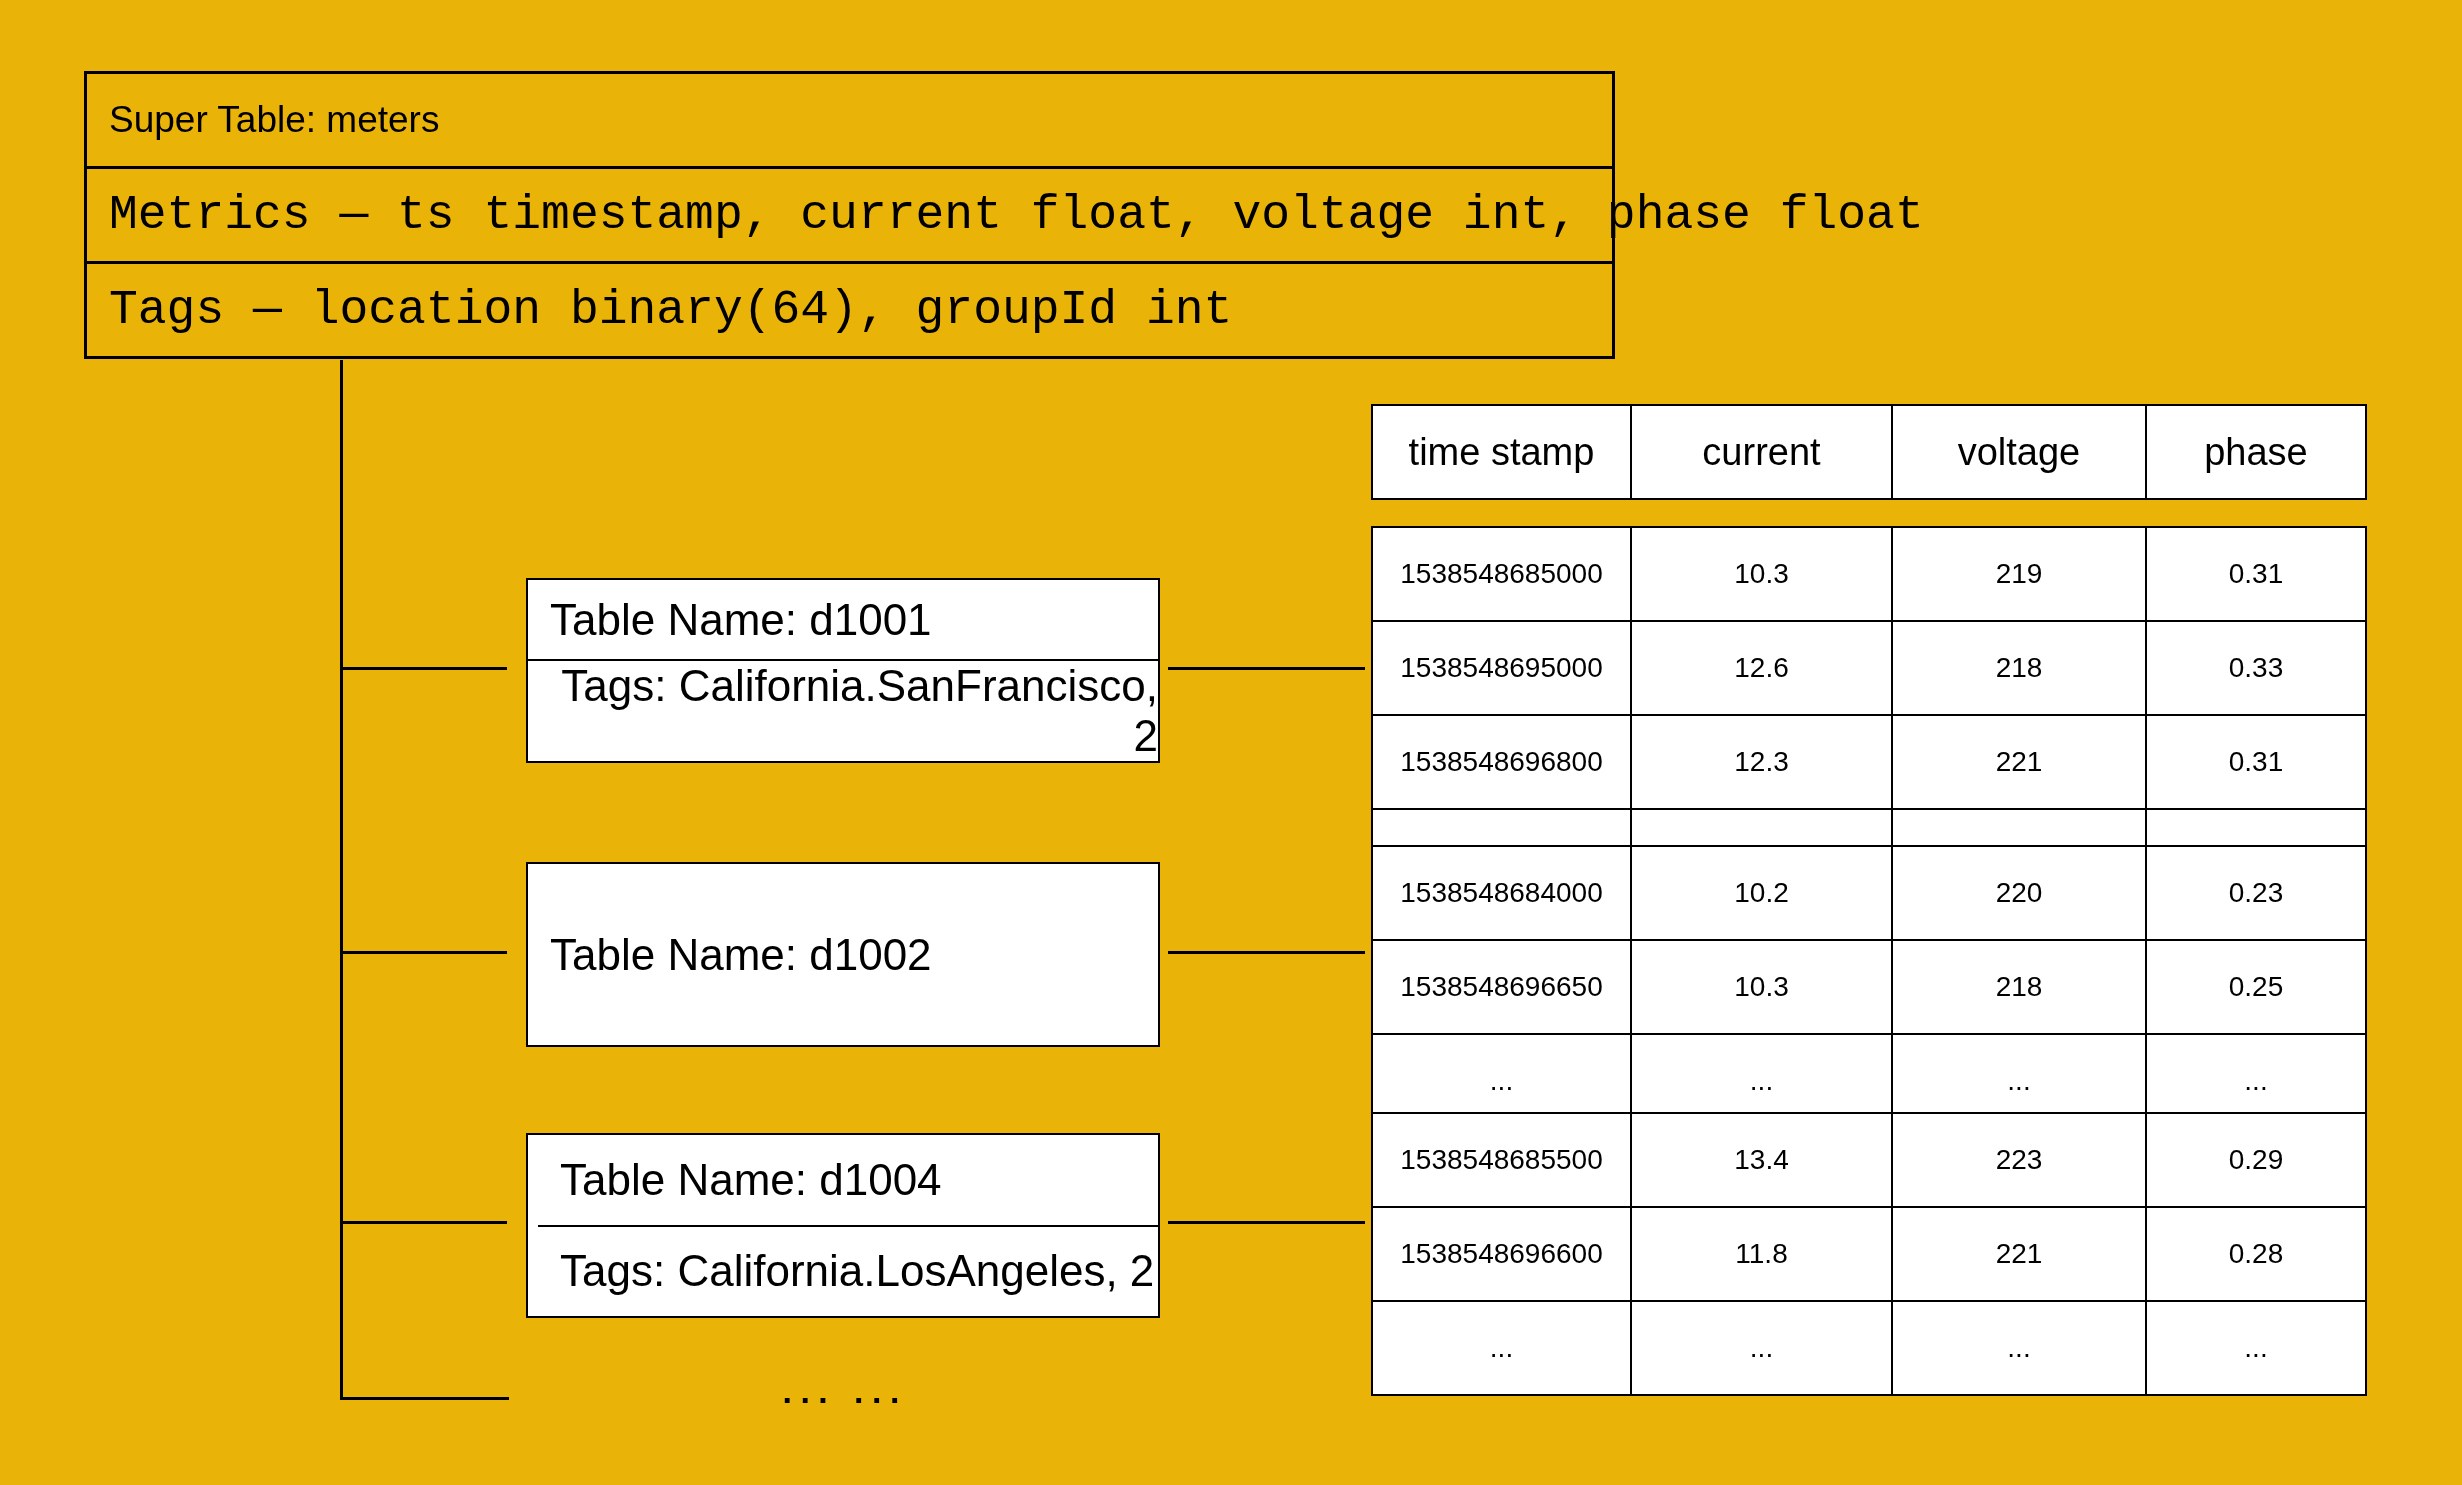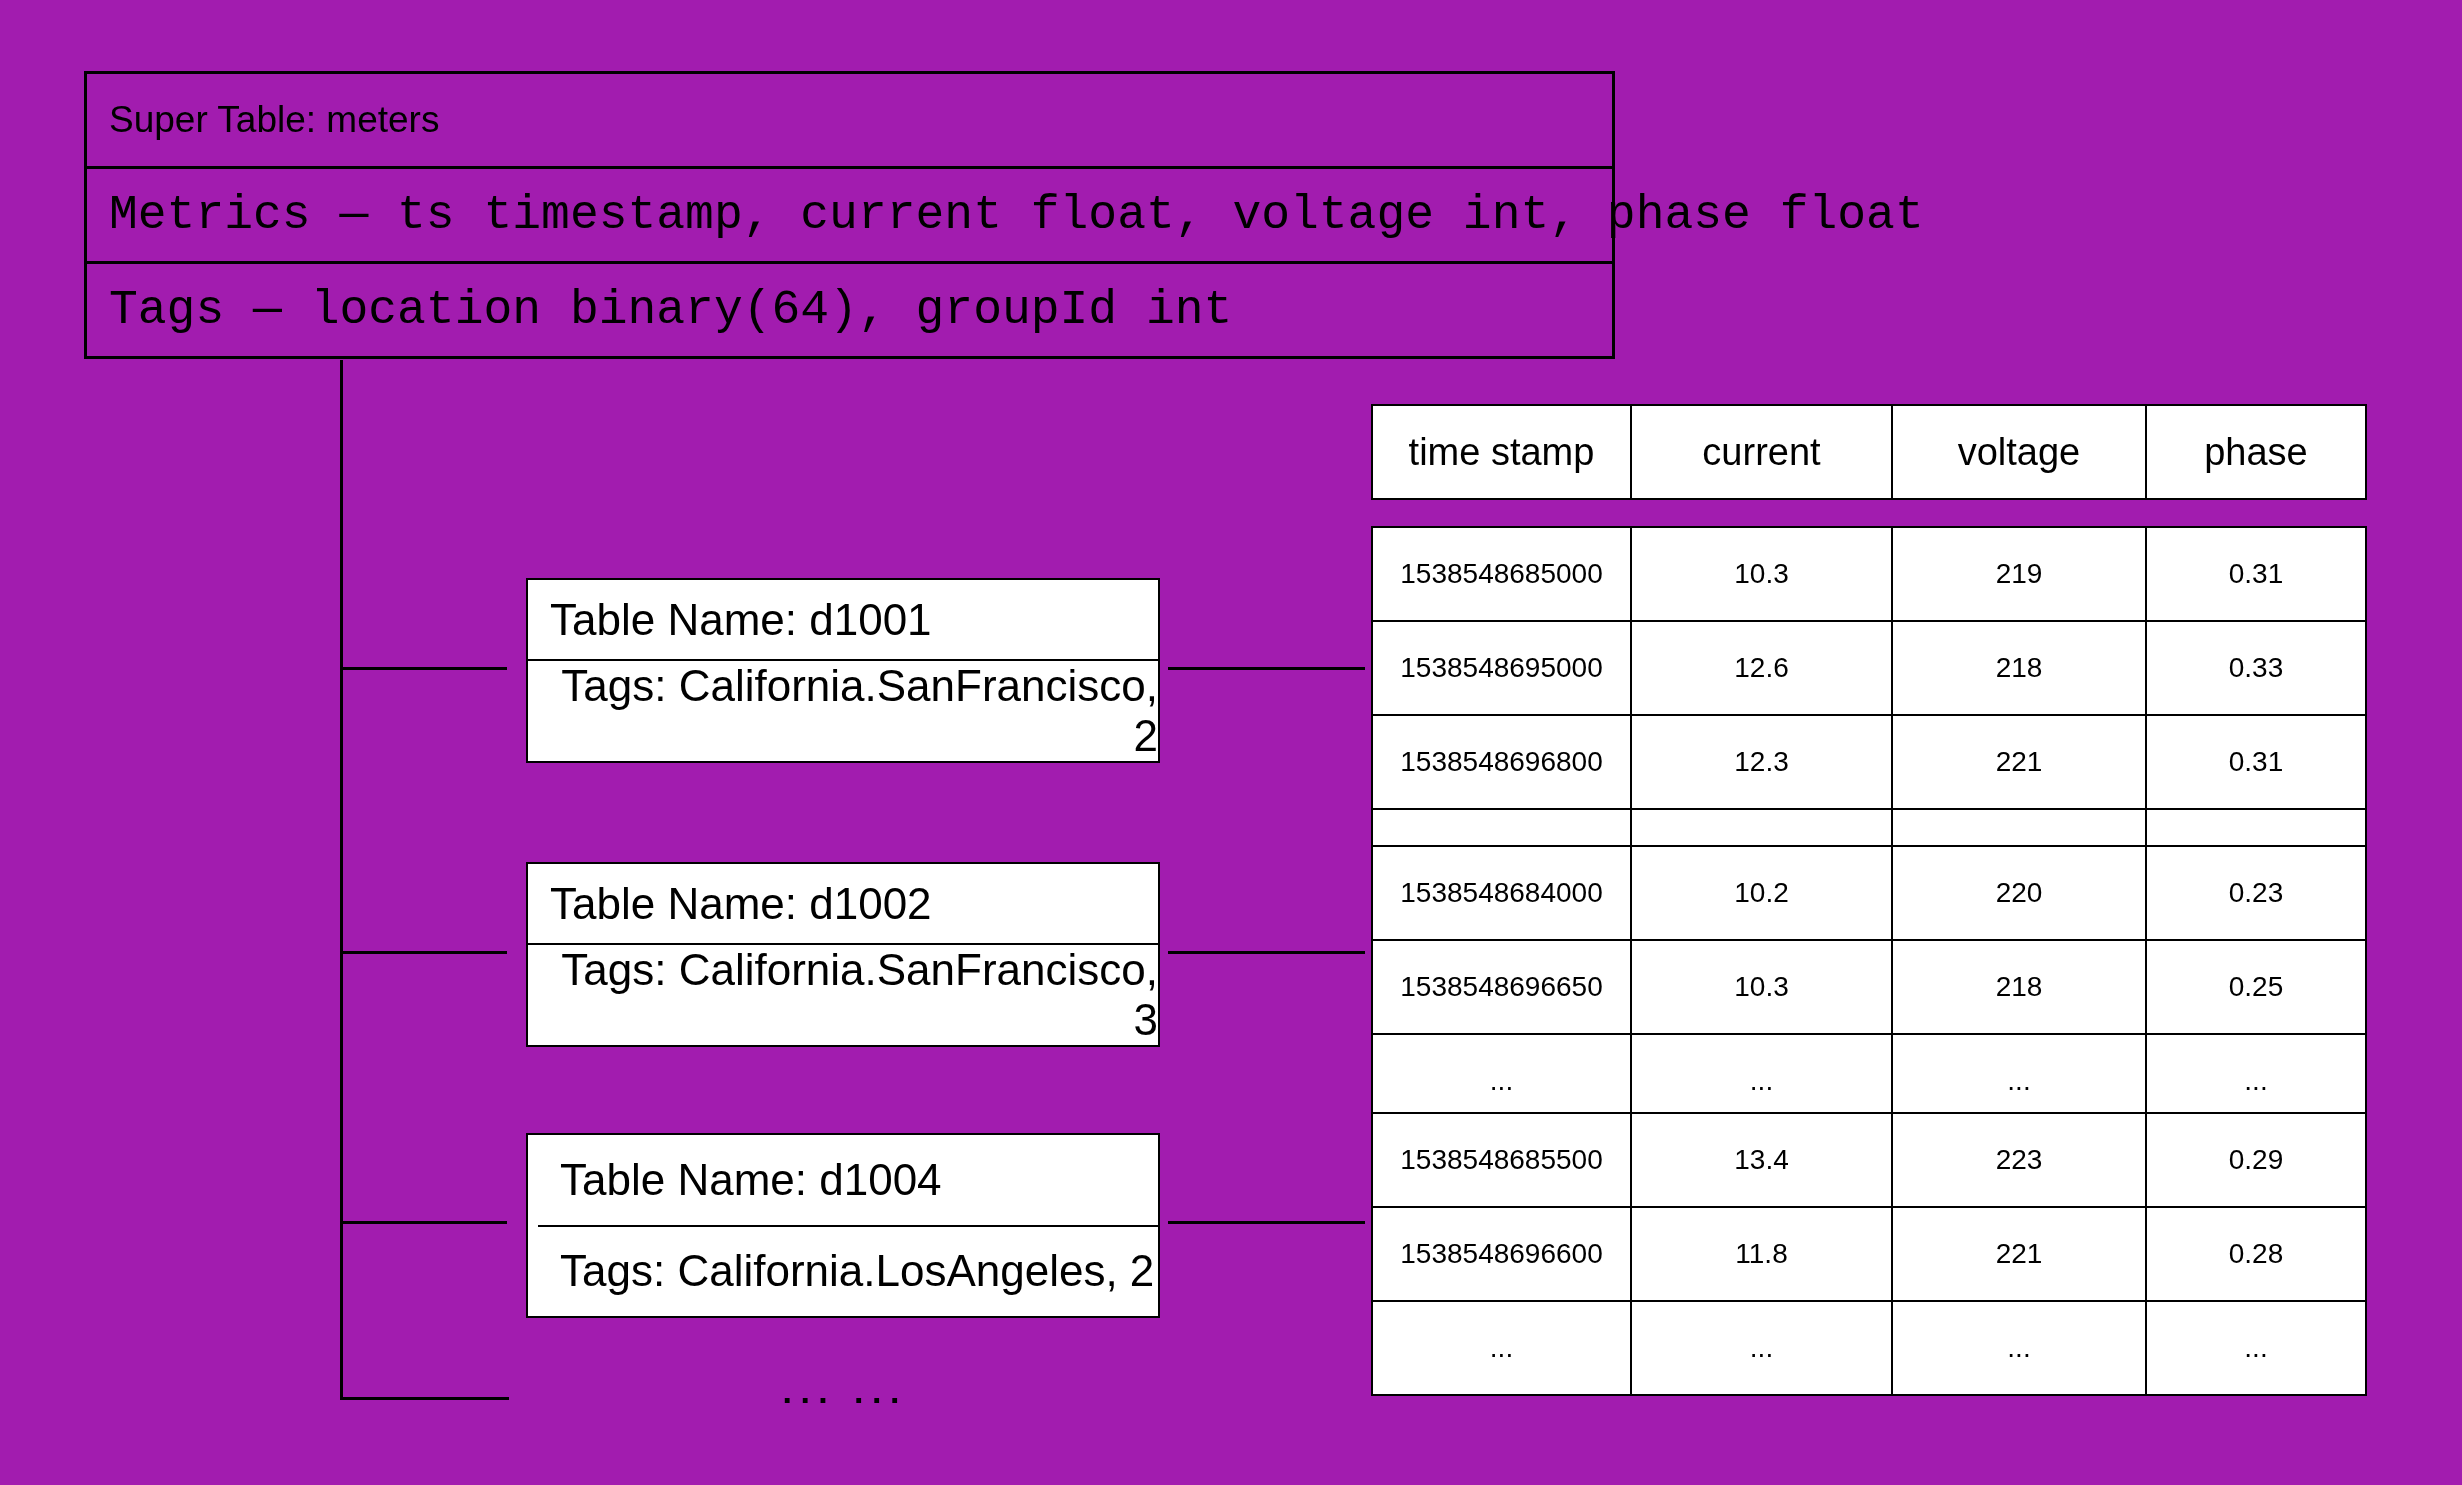--- a/index.html
+++ b/index.html
@@ -1,17 +1,17 @@
 <!DOCTYPE html>
 <html style="font-size:13.6px"><head>
 <meta charset="utf-8">
 <style>
   html,body{margin:0;padding:0;background:#ffffff;}
   .canvas{
-    position:relative;width:2462px;height:1486px;background:#a21caf;
+    position:relative;width:2462px;height:1486px;background:#eab308;
     color:#000;font-family:"Liberation Sans",sans-serif;overflow:hidden;
   }
   .line{position:absolute;background:#000;}
 
   
   .superbox{
     position:absolute;left:84px;top:71px;width:1531px;height:288px;
     border:3.4px solid #000;box-sizing:border-box;display:flex;flex-direction:column;
   }
   .superbox .srow{flex:1;display:flex;align-items:center;padding-left:22px;box-sizing:border-box;}
@@ -67,21 +67,20 @@
   <div class="line" style="left:1168px;top:667px;width:197px;height:2.5px;"></div>
   <div class="line" style="left:1168px;top:951px;width:197px;height:2.5px;"></div>
   <div class="line" style="left:1168px;top:1221px;width:197px;height:2.5px;"></div>
 
   <div class="devbox" style="top:578px;">
     <div class="drow">Table Name: d1001</div>
     <div class="drow">Tags: California.SanFrancisco, 2</div>
   </div>
   <div class="devbox" style="top:862px;">
     <div class="drow">Table Name: d1002</div>
-    <div class="drow">Tags: California.SanFrancisco, 3</div>
   </div>
   <div class="devbox" style="top:1133px;padding-left:10px;">
     <div class="drow">Table Name: d1004</div>
     <div class="drow">Tags: California.LosAngeles, 2</div>
   </div>
 
   <table class="dt" style="top:404px;">
     <colgroup>
         <col style="width:259px">
         <col style="width:261px">

